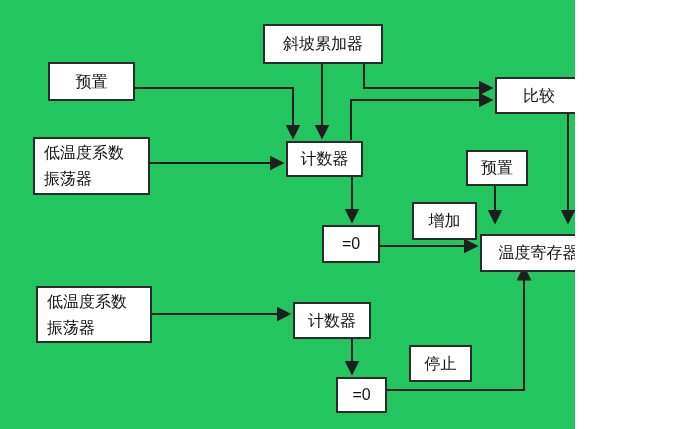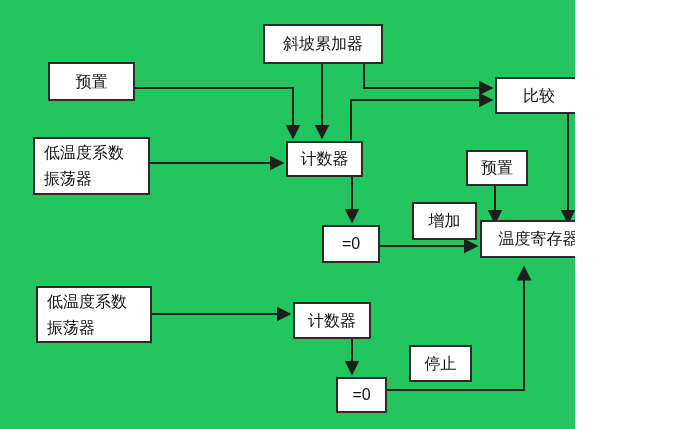--- a/index.html
+++ b/index.html
@@ -45,21 +45,21 @@
   
   #ramp-accumulator { left: 263px; top: 24px;  width: 120px; height: 40px; }
   #preset-top       { left: 48px;  top: 62px;  width: 87px;  height: 39px; }
   #low-temp-osc     { left: 33px;  top: 137px; width: 117px; height: 58px; }
   #counter1         { left: 286px; top: 141px; width: 77px;  height: 36px; }
   #compare          { left: 495px; top: 77px;  width: 88px;  height: 37px; text-align: right; }
   #set-clear        { left: 594px; top: 106px; width: 50px;  height: 108px; }
   #preset-right     { left: 466px; top: 150px; width: 62px;  height: 36px; }
   #increase         { left: 392px; top: 202px; width: 65px;  height: 38px; margin-left: 20px; }
   #eq-zero-1        { left: 322px; top: 225px; width: 58px;  height: 38px; }
-  #temp-register    { left: 480px; top: 220px; width: 117px; height: 38px; }
+  #temp-register    { left: 480px; top: 234px; width: 117px; height: 38px; }
   #high-temp-osc    { left: 36px;  top: 286px; width: 116px; height: 57px; }
   #counter2         { left: 293px; top: 302px; width: 78px;  height: 37px; }
   #stop             { left: 409px; top: 345px; width: 63px;  height: 37px; }
   #eq-zero-2        { left: 336px; top: 377px; width: 51px;  height: 36px; }
 
   svg.wires {
     position: absolute;
     left: 0;
     top: 0;
     width: 697px;

